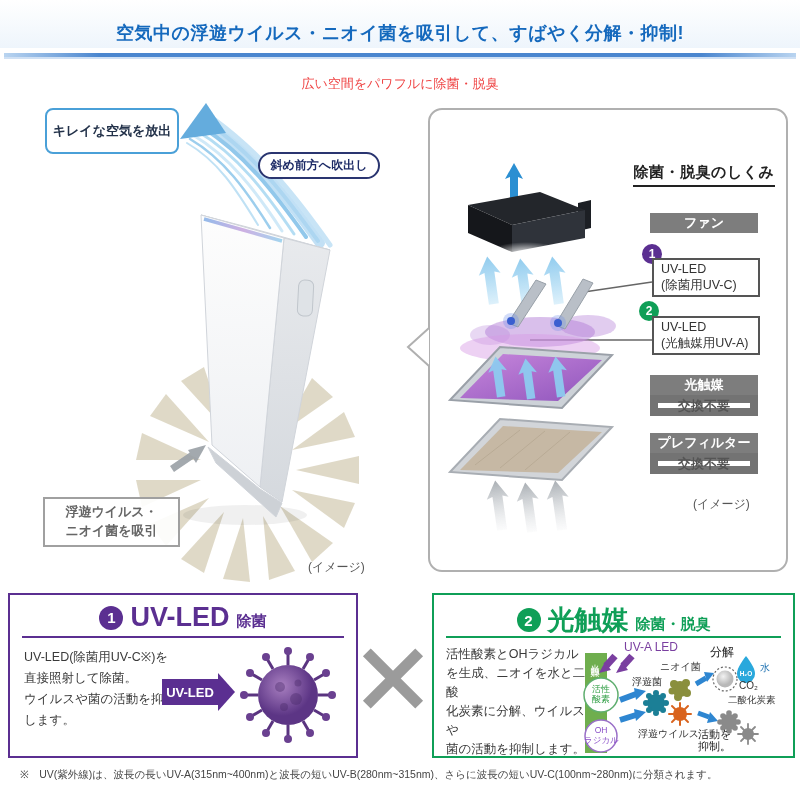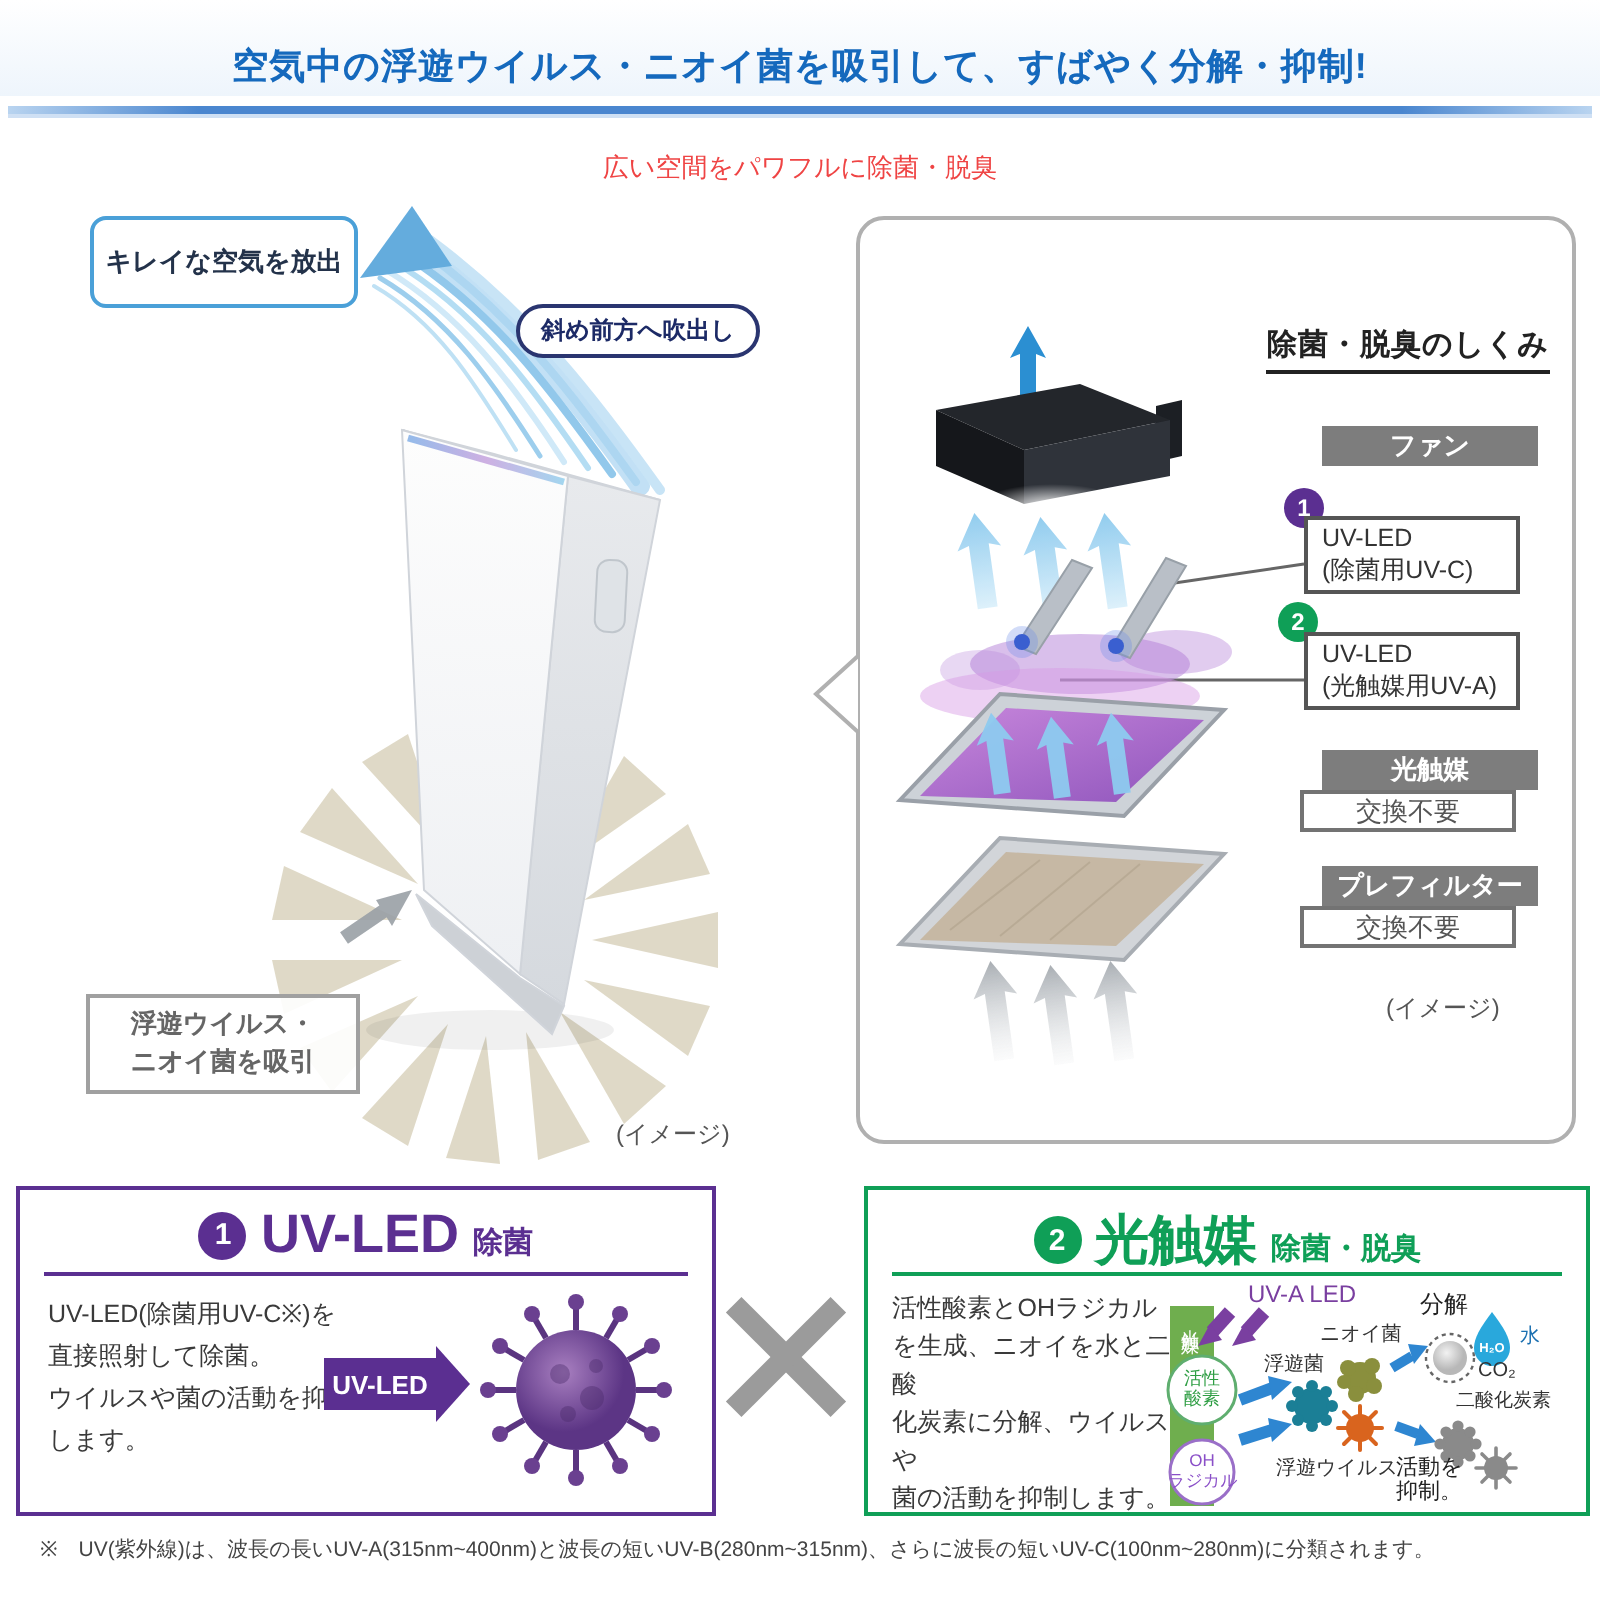--- a/index.html
+++ b/index.html
@@ -24,22 +24,22 @@
   .callout-suction{left:43px;top:497px;width:133px;height:46px;border:2px solid #a0a0a0;
                    background:rgba(255,255,255,.9);display:flex;flex-direction:column;align-items:center;
                    justify-content:center;font-size:13px;font-weight:bold;color:#666;line-height:1.45;}
   .img-note{font-size:12px;color:#555;}
   
   .mech-box{left:428px;top:108px;width:360px;height:464px;border:2px solid #b0b0b0;border-radius:14px;
             background:#fff;box-sizing:border-box;}
   .mech-title{left:633px;top:163px;width:142px;text-align:center;font-size:15px;font-weight:bold;color:#222;
               border-bottom:2px solid #222;padding-bottom:3px;letter-spacing:.5px;}
   .gray-head{background:#7d7d7d;color:#fff;font-size:13px;font-weight:bold;display:flex;
-             align-items:center;justify-content:center;margin-left:11px;}
-  .note-box{border:2px solid #737373;background:#fff;color:#555;font-size:13px;font-weight:normal;
+             align-items:center;justify-content:center;}
+  .note-box{border:8px solid #737373;background:#fff;color:#555;font-size:13px;font-weight:bold;
             display:flex;align-items:center;justify-content:center;box-sizing:border-box;}
   .num-badge{width:20px;height:20px;border-radius:50%;color:#fff;font-size:12px;font-weight:bold;
              display:flex;align-items:center;justify-content:center;}
   .led-box{width:108px;border:2px solid #555;background:#fff;box-sizing:border-box;
            padding:2px 2px 2px 7px;font-size:12.5px;color:#333;line-height:1.25;}
   
   .uv-box{left:8px;top:593px;width:350px;height:165px;border:2px solid #5b2f91;background:#fff;box-sizing:border-box;}
   .pc-box{left:432px;top:593px;width:363px;height:165px;border:2px solid #0f9f57;background:#fff;box-sizing:border-box;}
   .box-head{position:absolute;left:0;top:7px;width:100%;display:flex;align-items:center;justify-content:center;gap:7px;}
   .box-head .big{font-size:27px;font-weight:bold;}

